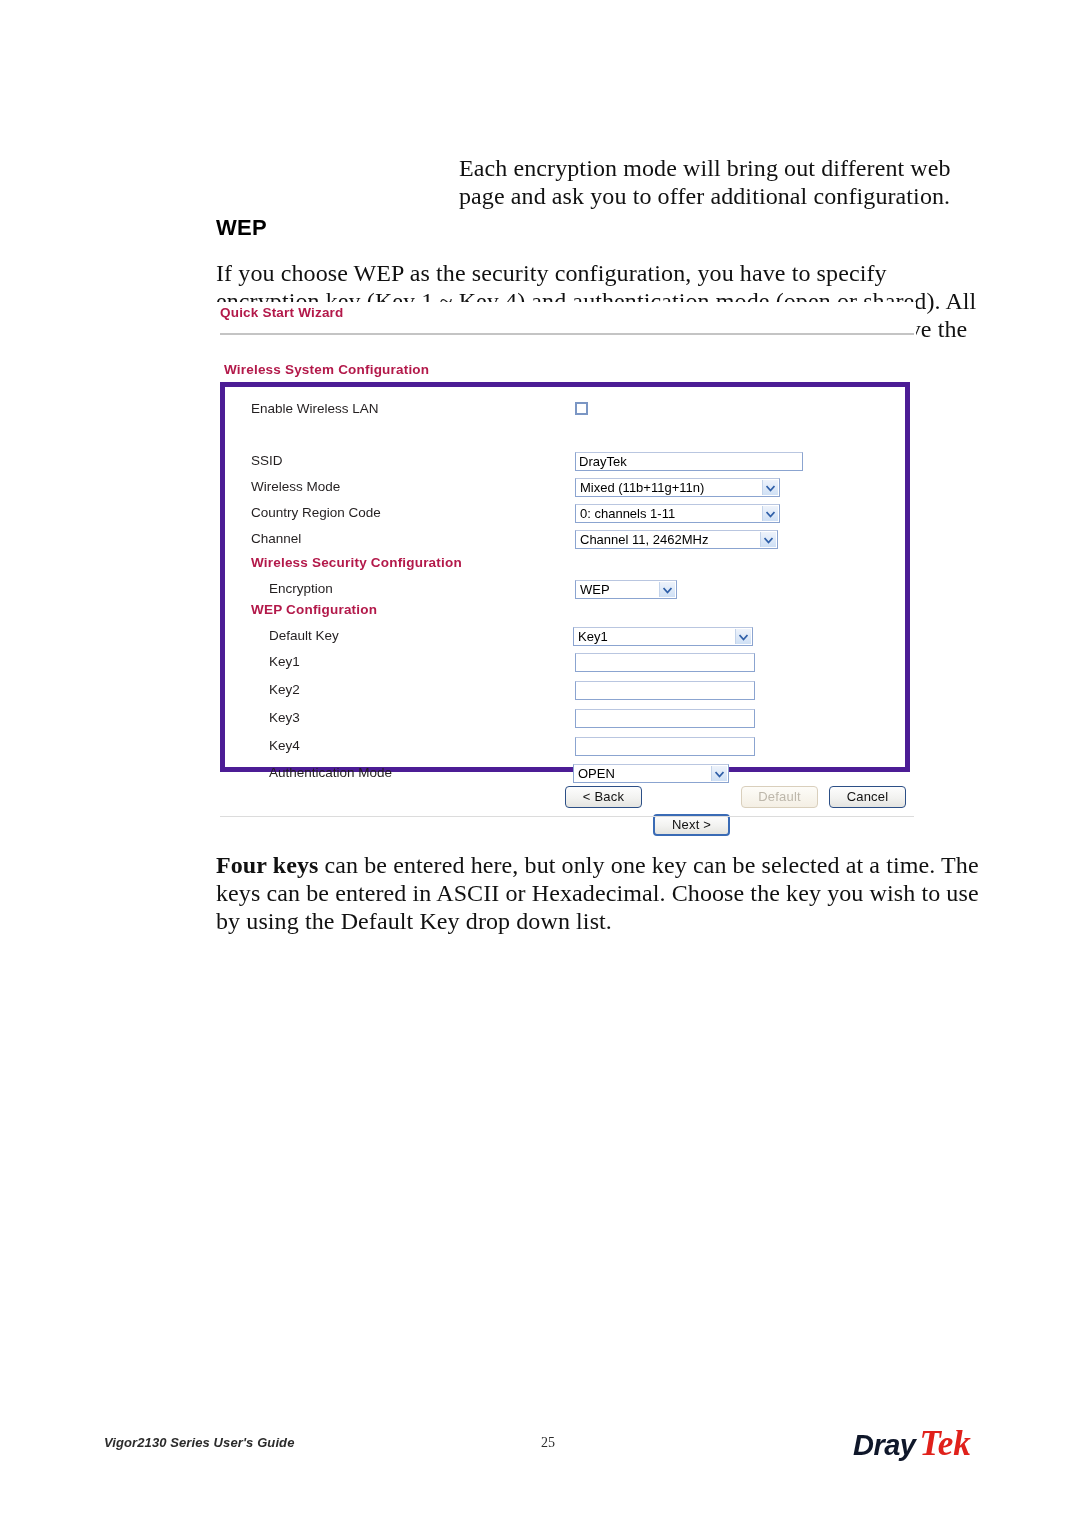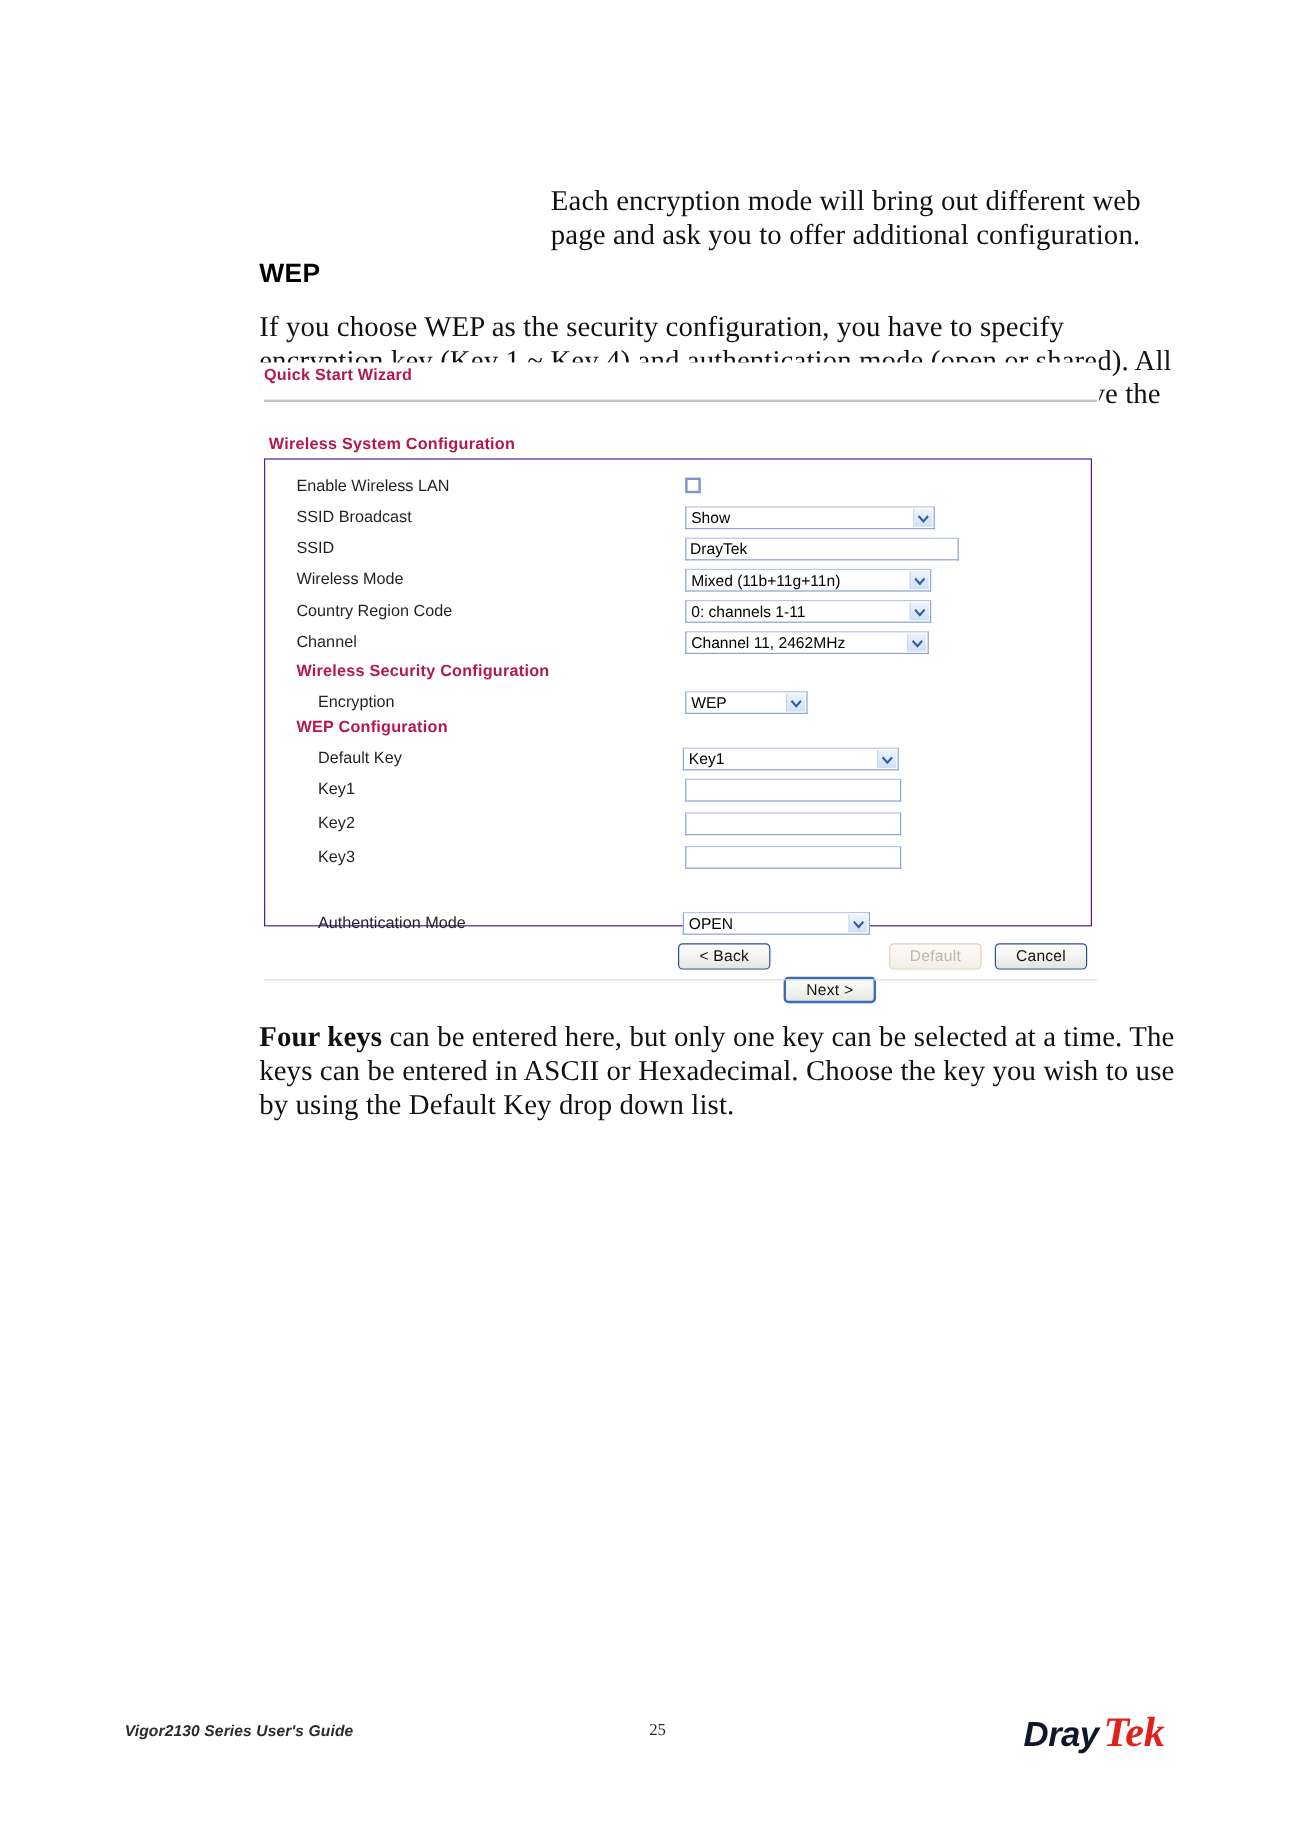--- a/index.html
+++ b/index.html
@@ -88,21 +88,21 @@
     white-space: nowrap;
   }
   #sys-config-head { left: 8px; top: 60px; }
 
   .panel {
     position: absolute;
     left: 4px;
     top: 80px;
     width: 690px;
     height: 390px;
-    border: 1px solid #4c1d95;
+    border: 5px solid #4c1d95;
     box-sizing: border-box;
     background: #fff;
   }
 
   .row {
     position: absolute;
     left: 0;
     width: 100%;
     height: 26px;
   }
@@ -307,33 +307,20 @@
 
   <div class="panel">
 
     <div class="row" style="top:10px;">
       <span class="lbl">Enable Wireless LAN</span>
       <span class="ctrl">
         <span class="cbox"></span>
       </span>
     </div>
 
-    <div class="row" style="top:36px;">
-      <span class="lbl">SSID Broadcast</span>
-      <span class="ctrl">
-        <span class="sel" style="width:208px;">
-          <span class="sel-val">Show</span>
-          <span class="sel-arrow">
-            <svg width="9" height="7" viewBox="0 0 9 7">
-                <path d="M0.5 1 L4.5 5.5 L8.5 1" fill="none" stroke="#2f5fa8" stroke-width="1.8"></path>
-              </svg>
-          </span>
-        </span>
-      </span>
-    </div>
 
     <div class="row" style="top:62px;">
       <span class="lbl">SSID</span>
       <span class="ctrl">
         <span class="tinput" style="width:228px;">DrayTek</span>
       </span>
     </div>
 
     <div class="row" style="top:88px;">
       <span class="lbl">Wireless Mode</span>
@@ -423,20 +410,26 @@
       </span>
     </div>
 
     <div class="row" style="top:319px;">
       <span class="lbl indent">Key3</span>
       <span class="ctrl">
         <span class="tinput" style="width:180px;"></span>
       </span>
     </div>
 
+    <div class="row" style="top:347px;">
+      <span class="lbl indent">Key4</span>
+      <span class="ctrl">
+        <span class="tinput" style="width:180px;"></span>
+      </span>
+    </div>
 
     <div class="row" style="top:374px;">
       <span class="lbl indent">Authentication Mode</span>
       <span class="ctrl" style="left:348px;">
         <span class="sel" style="width:156px;">
           <span class="sel-val">OPEN</span>
           <span class="sel-arrow">
             <svg width="9" height="7" viewBox="0 0 9 7">
                 <path d="M0.5 1 L4.5 5.5 L8.5 1" fill="none" stroke="#2f5fa8" stroke-width="1.8"></path>
               </svg>

